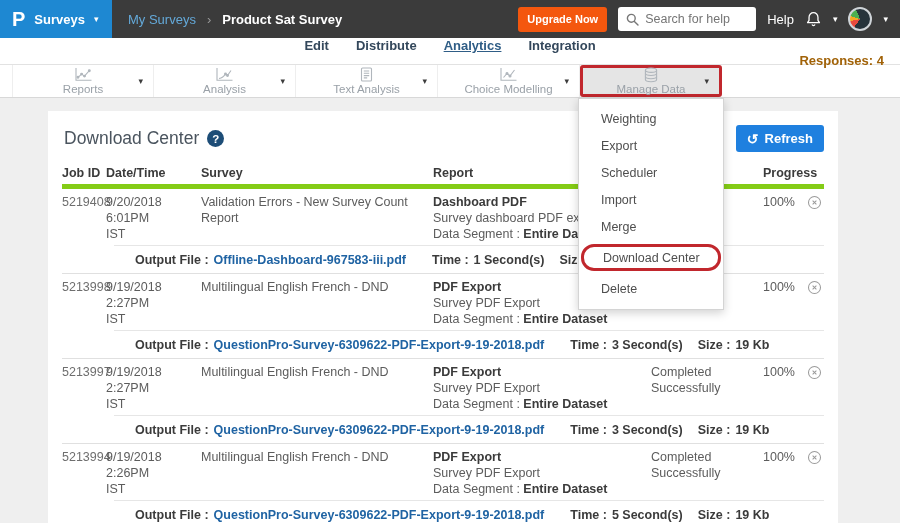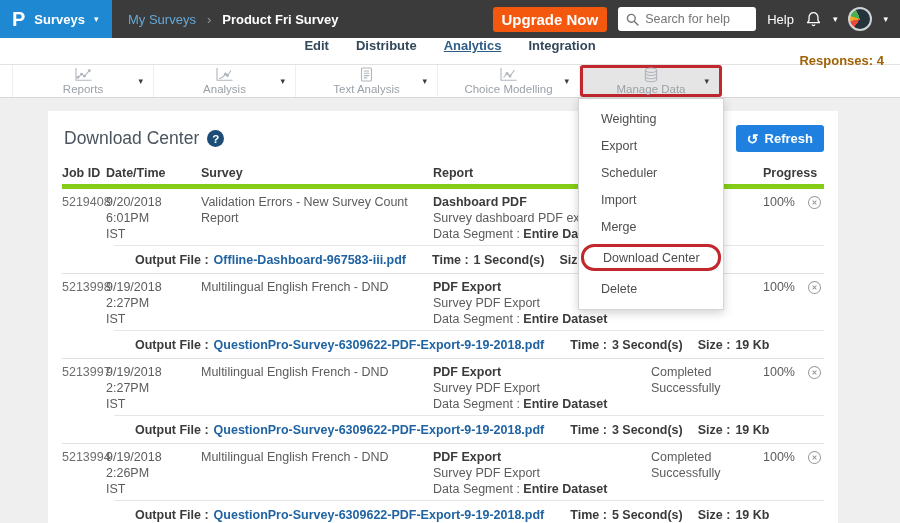--- a/index.html
+++ b/index.html
@@ -10,21 +10,21 @@
   .topbar { height:38px; background:#3b3b3b; display:flex; align-items:center; color:#fff; }
   .logo-block { background:#1e88d2; height:38px; width:112px; display:flex; align-items:center; padding:0 12px; gap:9px; cursor:pointer; flex:0 0 auto; }
   .logo { font-weight:bold; font-size:20px; line-height:1; }
   .surveys-label { font-size:13px; font-weight:bold; }
   .dd-caret { font-size:9px; color:#fff; }
   .breadcrumb { margin-left:16px; font-size:13px; display:flex; align-items:flex-end; gap:11px; }
   .bc-parent { color:#64a9d9; cursor:pointer; }
   .bc-sep { color:#9a9a9a; font-size:13px; }
   .bc-current { color:#fff; font-weight:bold; }
   .topbar-right { margin-left:auto; display:flex; align-items:center; gap:11px; padding-right:12px; }
-  .upgrade-btn { background:#f4570e; color:#fff; font-weight:bold; font-size:15px; border:none; border-radius:3px; height:25px; padding:0 9px; cursor:pointer; font-family:inherit; }
+  .upgrade-btn { background:#f4570e; color:#fff; font-weight:bold; font-size:11px; border:none; border-radius:3px; height:25px; padding:0 9px; cursor:pointer; font-family:inherit; }
   .search-box { background:#fff; border-radius:3px; height:24px; width:138px; display:flex; align-items:center; padding:0 8px; gap:6px; }
   .search-box input { border:none; outline:none; font-size:12.5px; width:100%; color:#444; font-family:inherit; background:transparent; }
   .help-link { font-size:13px; cursor:pointer; }
   .icon-wrap { display:flex; align-items:center; line-height:0; cursor:pointer; }
   .avatar { width:24px; height:24px; border-radius:50%; border:2px solid #cfd4d8;
     background: conic-gradient(from 215deg, #e84a3c 0 12%, #f5a623 12% 20%, #4caf50 20% 34%, #26333b 34% 100%); cursor:pointer; }
 
   
   .nav { height:27px; background:#fff; border-bottom:1px solid #e2e2e2; display:flex; align-items:center; padding:0 16px;flex-direction:column; }
   .tabs { display:flex; gap:27px; }
@@ -82,21 +82,21 @@
 
 <div class="topbar">
   <div class="logo-block">
     <span class="logo">P</span>
     <span class="surveys-label">Surveys</span>
     <span class="dd-caret">▾</span>
   </div>
   <div class="breadcrumb">
     <span class="bc-parent">My Surveys</span>
     <span class="bc-sep">›</span>
-    <span class="bc-current">Product Fri Survey</span>
+    <span class="bc-current">Product Sat Survey</span>
   </div>
   <div class="topbar-right">
     <button class="upgrade-btn">Upgrade Now</button>
     <div class="search-box">
       <span class="icon-wrap">
         <svg width="13" height="13" viewBox="0 0 13 13" fill="none" stroke="#777" stroke-width="1.4" stroke-linecap="round">
             <circle cx="5.3" cy="5.3" r="3.9"></circle>
             <path d="M8.4 8.4L12 12"></path>
           </svg>
       </span>

